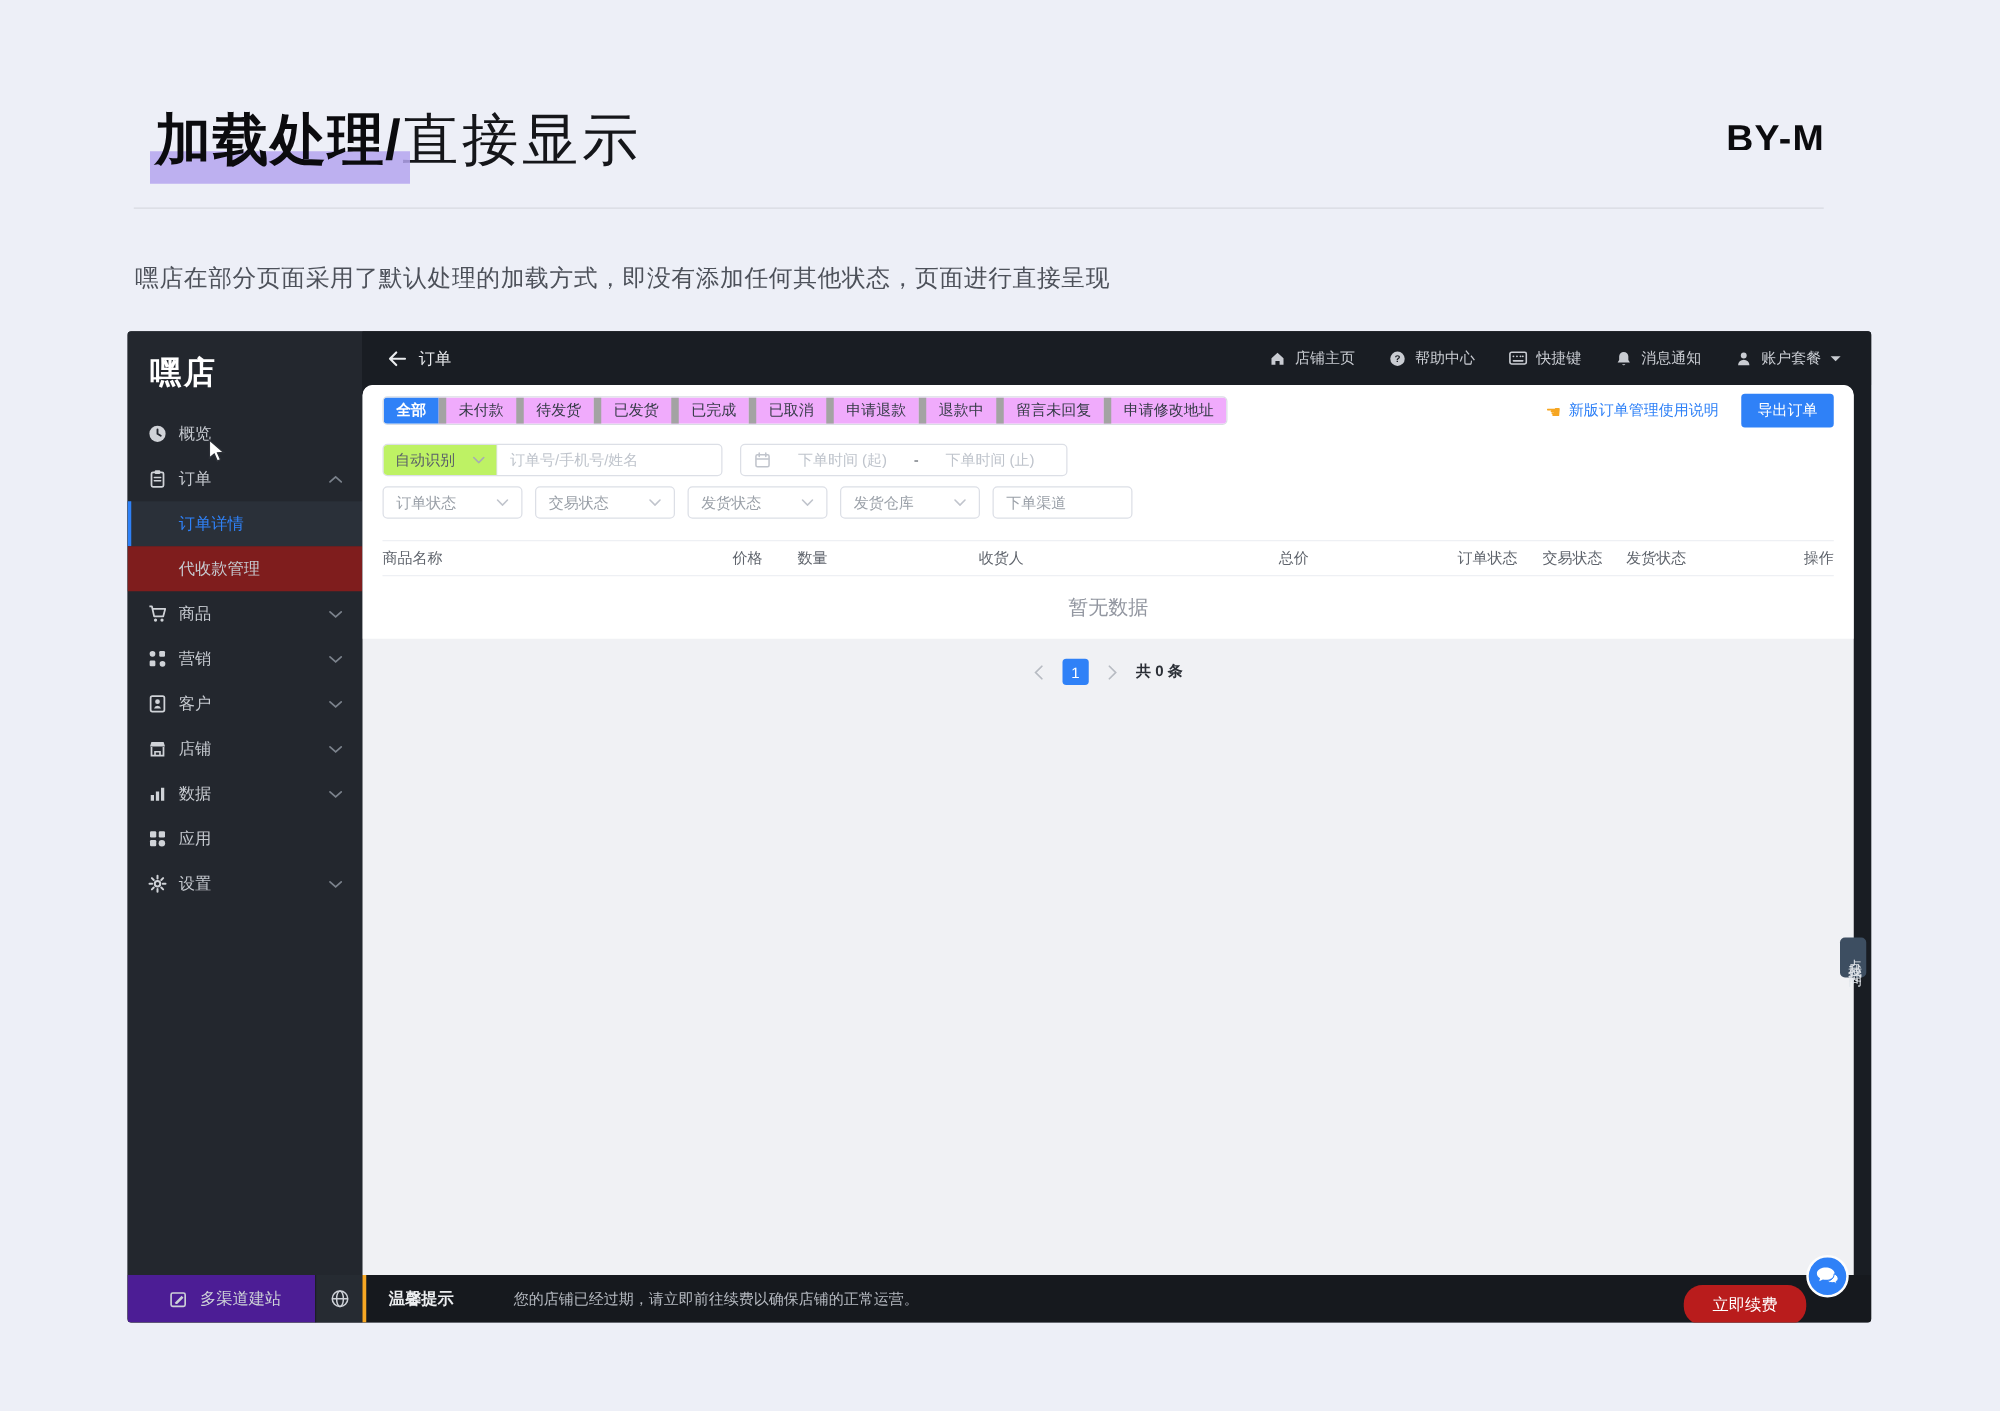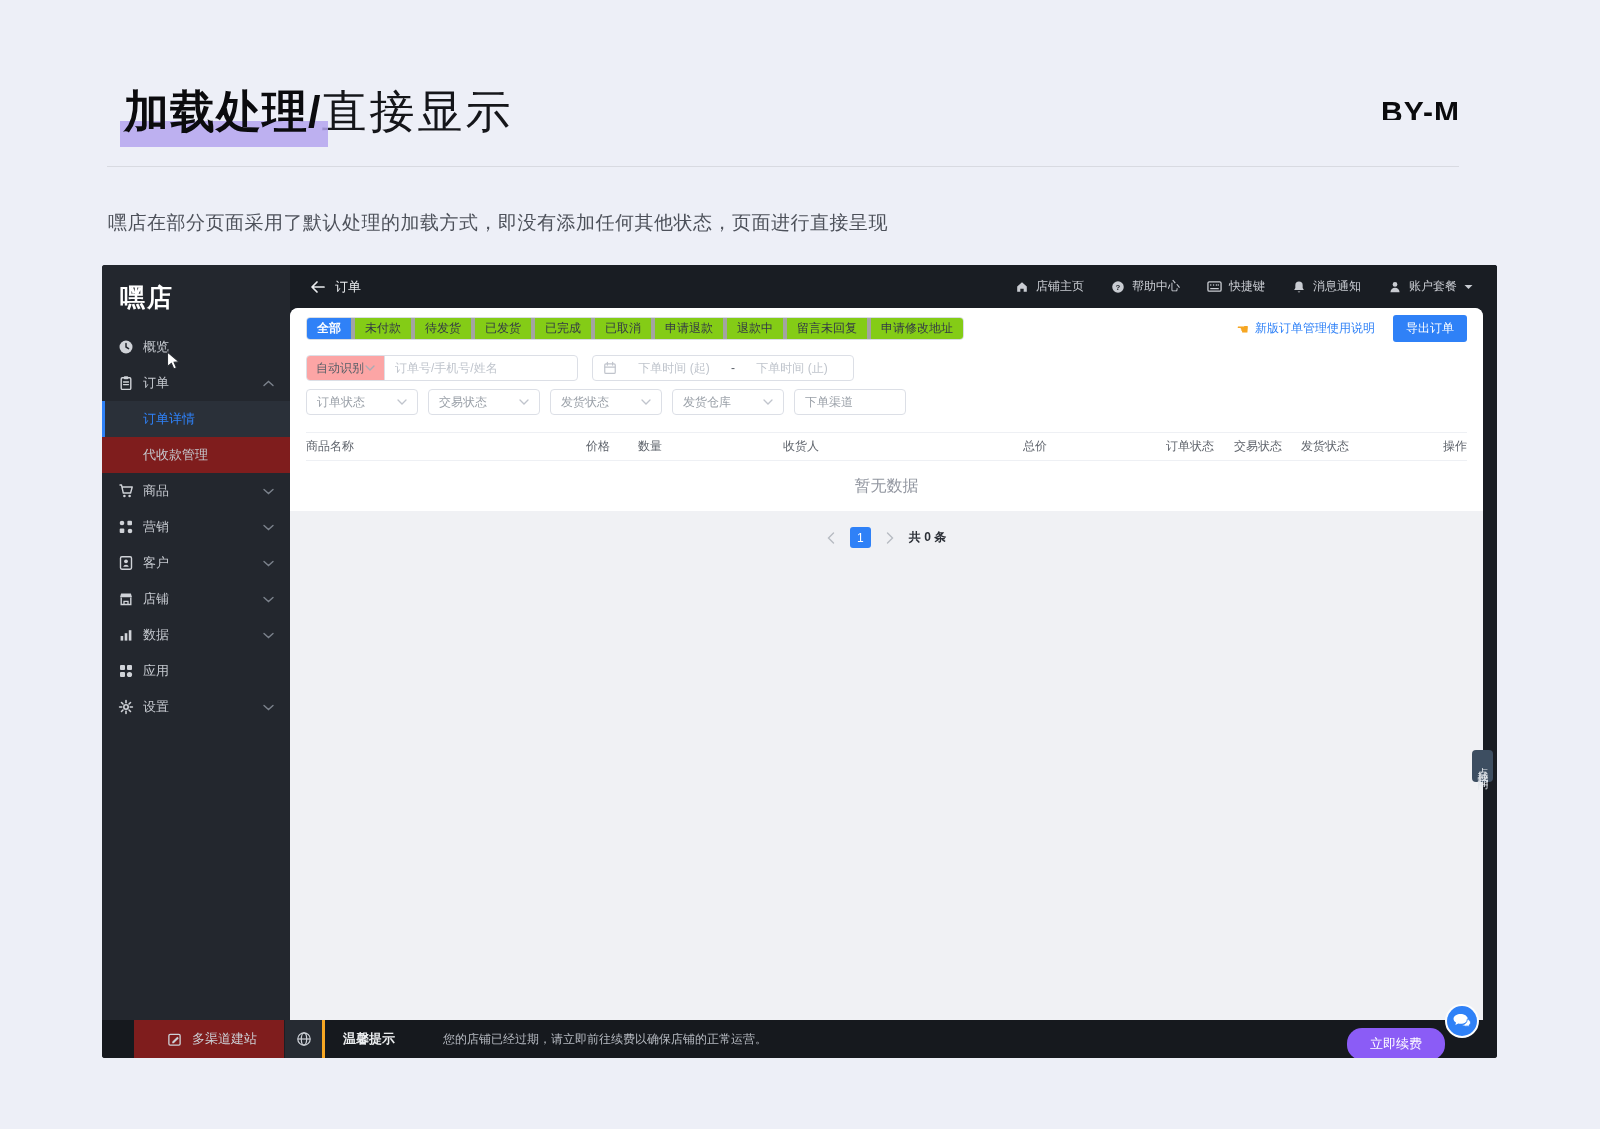--- a/index.html
+++ b/index.html
@@ -42,32 +42,32 @@
   .topbar-right { margin-left:auto; display:flex; align-items:center; gap:27px; }
   .tb-link { display:flex; align-items:center; gap:7px; font-size:12px; color:#c9ccd2; }
 
   .main-body { flex:1; display:flex; padding-right:14px; min-height:0; }
   .content { flex:1; background:#f0f1f4; border-radius:8px 8px 0 0; overflow:hidden; }
   .card { background:#fff; padding:7px 16px 0; border-radius:8px 8px 0 0; }
 
   
   .row-a { display:flex; align-items:center; }
   .tabgroup { display:flex; height:23px; border:1px solid #d9dde3; border-radius:4px; overflow:hidden; }
-  .tg-item { display:flex; align-items:center; padding:0 10px; font-size:12px; color:#333a45; border-left:4px solid #a3a3a3; background:#84cc16; cursor:default; white-space:nowrap; }
+  .tg-item { display:flex; align-items:center; padding:0 10px; font-size:12px; color:#333a45; border-left:6px solid #a3a3a3; background:#f0abfc; cursor:default; white-space:nowrap; }
   .tg-item:first-child { border-left:none; }
   .tg-item.active { background:#2f81f7; border-color:#2f81f7; color:#fff;font-weight:bold; }
   .row-a-right { margin-left:auto; display:flex; align-items:center; gap:18px; }
   .help-link { display:flex; align-items:center; gap:6px; font-size:12px; color:#2f81f7; }
   .hand-icon { color:#f6a622; font-size:14px; line-height:1; }
   .export-btn { border:none; background:#2f81f7; color:#fff; font-size:12px; padding:5px 13px; border-radius:3px; font-family:inherit; }
 
   
   .row-b { margin-top:13px; display:flex; gap:14px; }
   .search-combo { display:flex; align-items:center; width:272px; height:26px; border:1px solid #dcdfe6; border-radius:4px; background:#fff; }
-  .combo-select { display:flex; align-items:center; gap:1px; height:100%; padding:0 9px; background:#fca5a5; border-right:1px solid #dcdfe6; border-radius:3px 0 0 3px; font-size:12px; color:#5a6068; white-space:nowrap; }
+  .combo-select { display:flex; align-items:center; gap:14px; height:100%; padding:0 9px; background:#bef264; border-right:1px solid #dcdfe6; border-radius:3px 0 0 3px; font-size:12px; color:#5a6068; white-space:nowrap; }
   .search-input { flex:1; min-width:0; border:none; outline:none; background:transparent; padding:0 10px; font-size:12px; color:#333; font-family:inherit; }
   .search-input::placeholder { color:#bfc4cc; }
   .date-range { display:flex; align-items:center; gap:6px; width:262px; height:26px; border:1px solid #dcdfe6; border-radius:4px; padding:0 10px; font-size:12px; color:#bfc4cc; background:#fff; }
   .date-range .ph { flex:1; text-align:center; white-space:nowrap; }
   .date-sep { color:#5a6068; }
   .row-c { margin-top:8px; display:flex; gap:10px; }
   .dd { display:flex; align-items:center; width:112px; height:26px; border:1px solid #dcdfe6; border-radius:4px; padding:0 10px; font-size:12px; color:#9aa0a8; background:#fff; }
   .dd span { flex:1; white-space:nowrap; }
 
   
@@ -78,26 +78,26 @@
   .empty-row { height:50px; display:flex; align-items:center; justify-content:center; font-size:16px; color:#9296a0; }
 
   
   .pagination { margin-top:16px; display:flex; align-items:center; justify-content:center; gap:15px; }
   .pg-arrow { display:flex; align-items:center; }
   .pg-num { width:21px; height:21px; display:flex; align-items:center; justify-content:center; background:#2f81f7; color:#fff; font-size:12px; border-radius:3px; }
   .pg-total { font-size:12px; font-weight:700; color:#2b2f36; }
 
   
   .bottombar { height:38px; display:flex; background:#16191e; position:relative; }
-  .bb-build { width:151px; background:#7f1d1d; display:flex; align-items:center; gap:10px; padding-left:33px; color:#cdd1d7; font-size:13px; border-right:1px solid #1b1f25;margin-left:32px; }
+  .bb-build { width:151px; background:#4c1d95; display:flex; align-items:center; gap:10px; padding-left:33px; color:#cdd1d7; font-size:13px; border-right:1px solid #1b1f25; }
   .bb-globe { width:37px; background:#262b32; display:flex; align-items:center; justify-content:center; }
   .bb-notice { flex:1; display:flex; align-items:center; border-left:3px solid #f7a723; padding-left:18px; position:relative; }
   .notice-title { font-size:13px; font-weight:700; color:#eceef0; }
   .notice-msg { margin-left:48px; font-size:12px; color:#b6bac1; }
-  .renew-btn { position:absolute; right:52px; top:8px; border:none; background:#8b5cf6; color:#fff; font-size:13px; padding:7px 23px; border-radius:15px; font-family:inherit; }
+  .renew-btn { position:absolute; right:52px; top:8px; border:none; background:#b91c1c; color:#fff; font-size:13px; padding:7px 23px; border-radius:15px; font-family:inherit; }
   .chat-fab { position:absolute; right:18px; top:-16px; width:34px; height:34px; border-radius:50%;
     background:#2f81f7; display:flex; align-items:center; justify-content:center; border:2px solid #fdfdfd; }
 
   
   .floating-tab { position:absolute; right:4px; top:485px; width:21px; padding:8px 0;
     background:#3d4e61; border-radius:4px; color:#e3e7ec; font-size:11px; text-align:center;
     writing-mode:vertical-rl; text-orientation:upright; letter-spacing:4px; line-height:21px; }
 
   .cursor-arrow { position:absolute; left:64px; top:86px; }
 </style>

